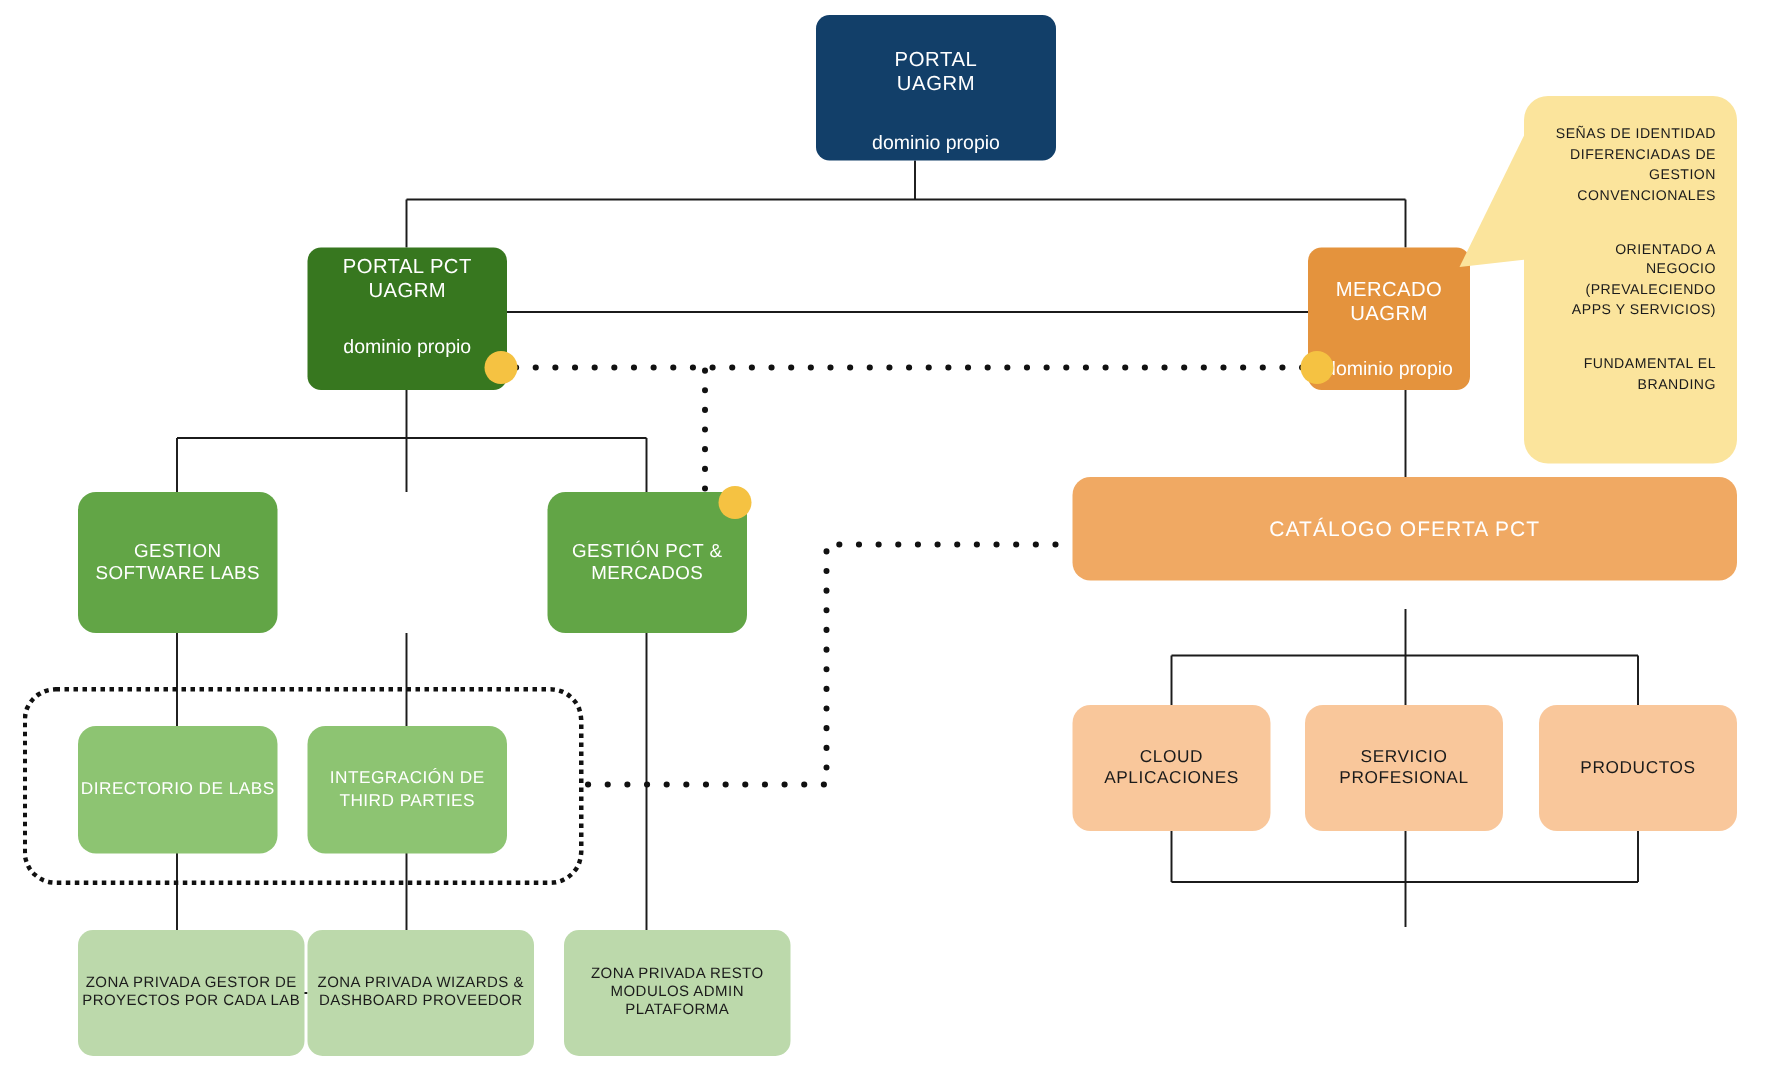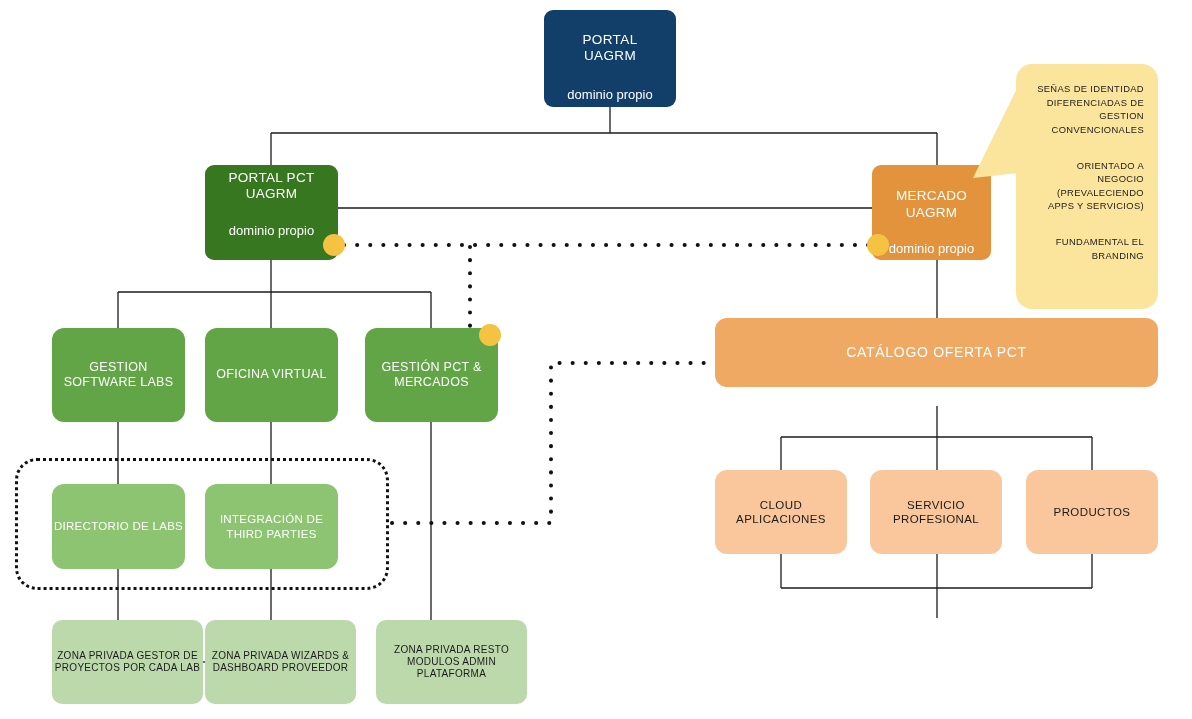--- a/index.html
+++ b/index.html
@@ -4,33 +4,33 @@
 <style>
   html,body{margin:0;padding:0;background:#ffffff;}
   body{width:1192px;height:719px;font-family:"Liberation Sans",sans-serif;overflow:hidden;}
   #stage{position:relative;width:1192px;height:719px;background:#fff;}
   svg.edges{position:absolute;left:0;top:0;width:1192px;height:719px;pointer-events:none;}
   .node{position:absolute;box-sizing:border-box;display:flex;flex-direction:column;
         align-items:center;justify-content:center;text-align:center;border-radius:10px;}
   .node .t{display:block;line-height:1.22;}
 
   
-  .n-root{left:544px;top:10px;width:132px;height:97px;background:#123f69;border-radius:9px;
+  .n-root{left:544px;top:10px;width:160px;height:97px;background:#123f69;border-radius:9px;
           color:#fff;justify-content:flex-start;padding-top:22px;}
   .n-root .title{font-size:13.5px;letter-spacing:.4px;}
   .n-root .sub{font-size:13px;margin-top:22px;}
 
   
   .n-portalpct{left:205px;top:165px;width:133px;height:95px;background:#37771f;border-radius:9px;color:#fff;
                justify-content:flex-start;padding-top:5px;}
   .n-portalpct .title{font-size:13.5px;letter-spacing:.3px;}
   .n-portalpct .sub{font-size:13px;margin-top:20px;}
 
-  .n-mercado{left:872px;top:165px;width:119px;height:95px;background:#e4933d;border-radius:9px;color:#fff;
-             justify-content:center;padding-top:20px;}
+  .n-mercado{left:872px;top:165px;width:108px;height:95px;background:#e4933d;border-radius:9px;color:#fff;
+             justify-content:flex-start;padding-top:20px;}
   .n-mercado .title{font-size:13.5px;letter-spacing:.3px;}
   .n-mercado .sub{font-size:13px;margin-top:20px;}
 
   
   .dot{position:absolute;width:22px;height:22px;border-radius:50%;background:#f5c242;}
 
   
   .callout{position:absolute;left:1016px;top:64px;width:142px;height:245px;background:#fbe49c;
            border-radius:16px;padding:18px 14px 0 14px;box-sizing:border-box;text-align:right;
            color:#1b1b1b;font-size:9.4px;line-height:1.45;letter-spacing:.35px;}
@@ -139,23 +139,20 @@
 
   <div class="callout">
     <p>SEÑAS DE IDENTIDAD DIFERENCIADAS DE GESTION CONVENCIONALES</p>
     <p>ORIENTADO A NEGOCIO (PREVALECIENDO APPS Y SERVICIOS)</p>
     <p>FUNDAMENTAL EL BRANDING</p>
   </div>
 
   <div class="node g-mid g1">
     <span class="t">GESTION SOFTWARE LABS</span>
   </div>
-  <div class="node g-mid g2">
-    <span class="t">OFICINA VIRTUAL</span>
-  </div>
   <div class="node g-mid g3">
     <span class="t">GESTIÓN  PCT &amp; MERCADOS</span>
   </div>
   <div class="dot" style="left:479px;top:324px;"></div>
 
   <div class="enclosure"></div>
 
   <div class="node g-light l1">
     <span class="t">DIRECTORIO DE LABS</span>
   </div>

